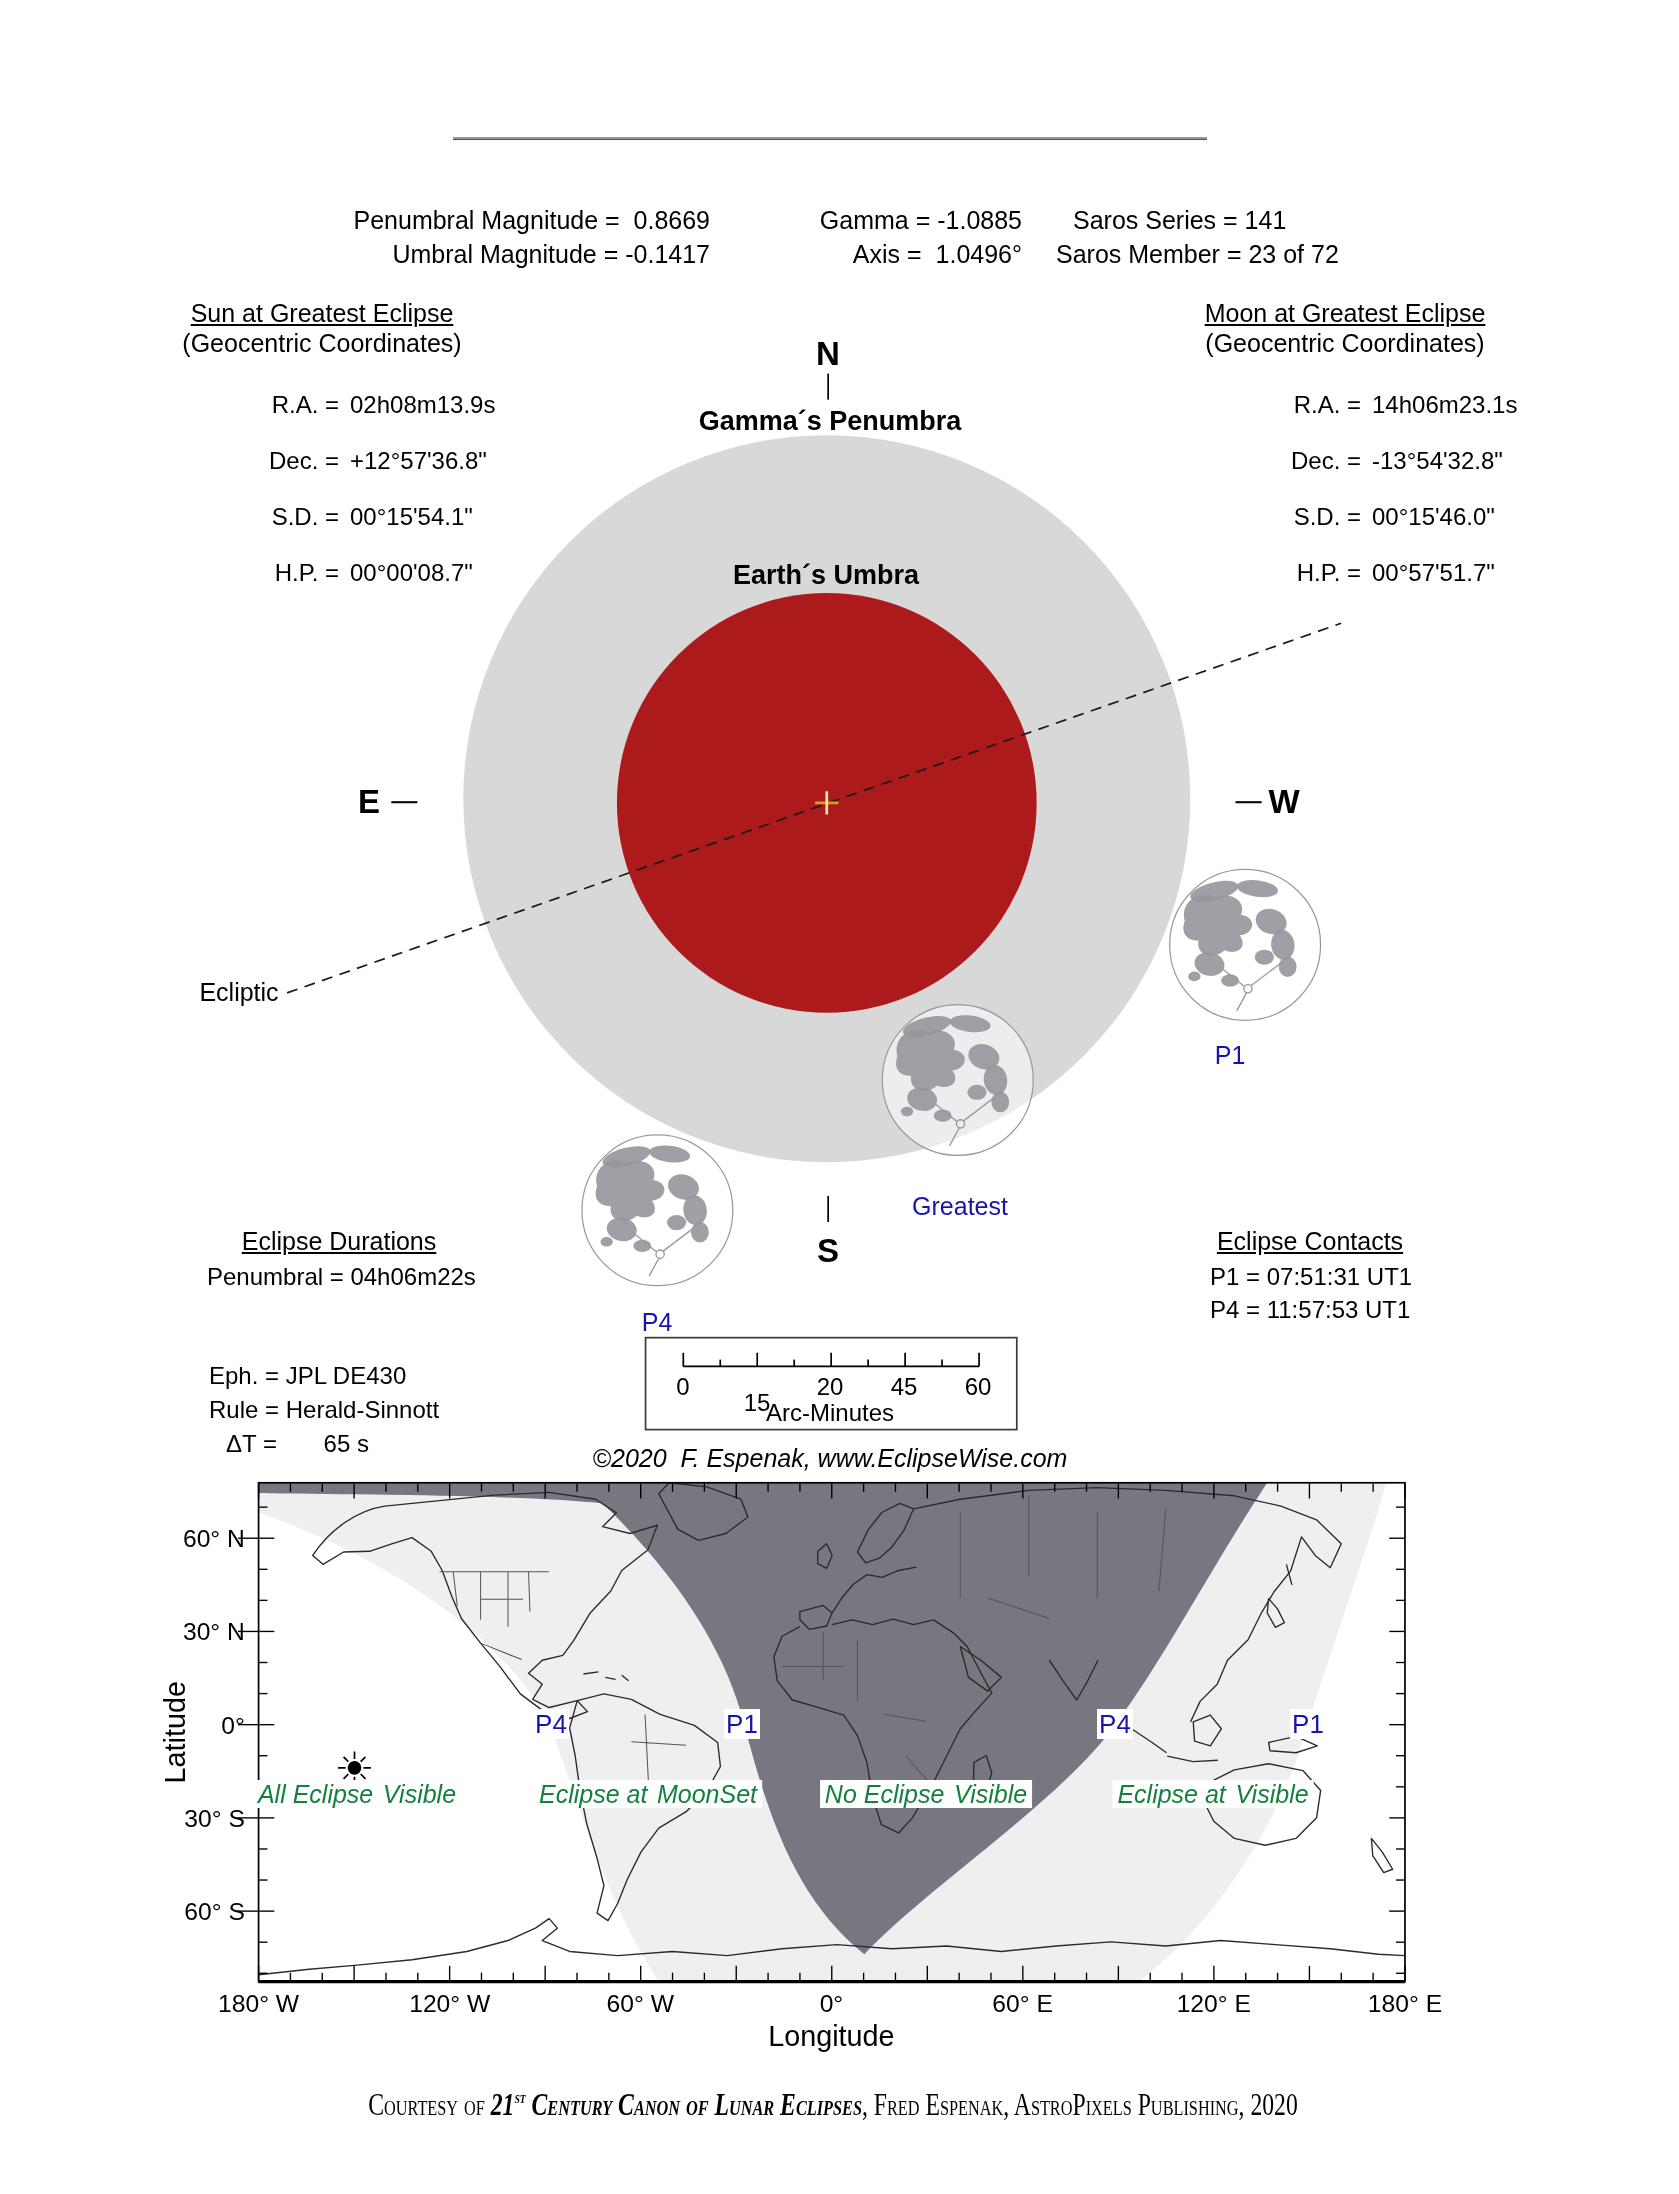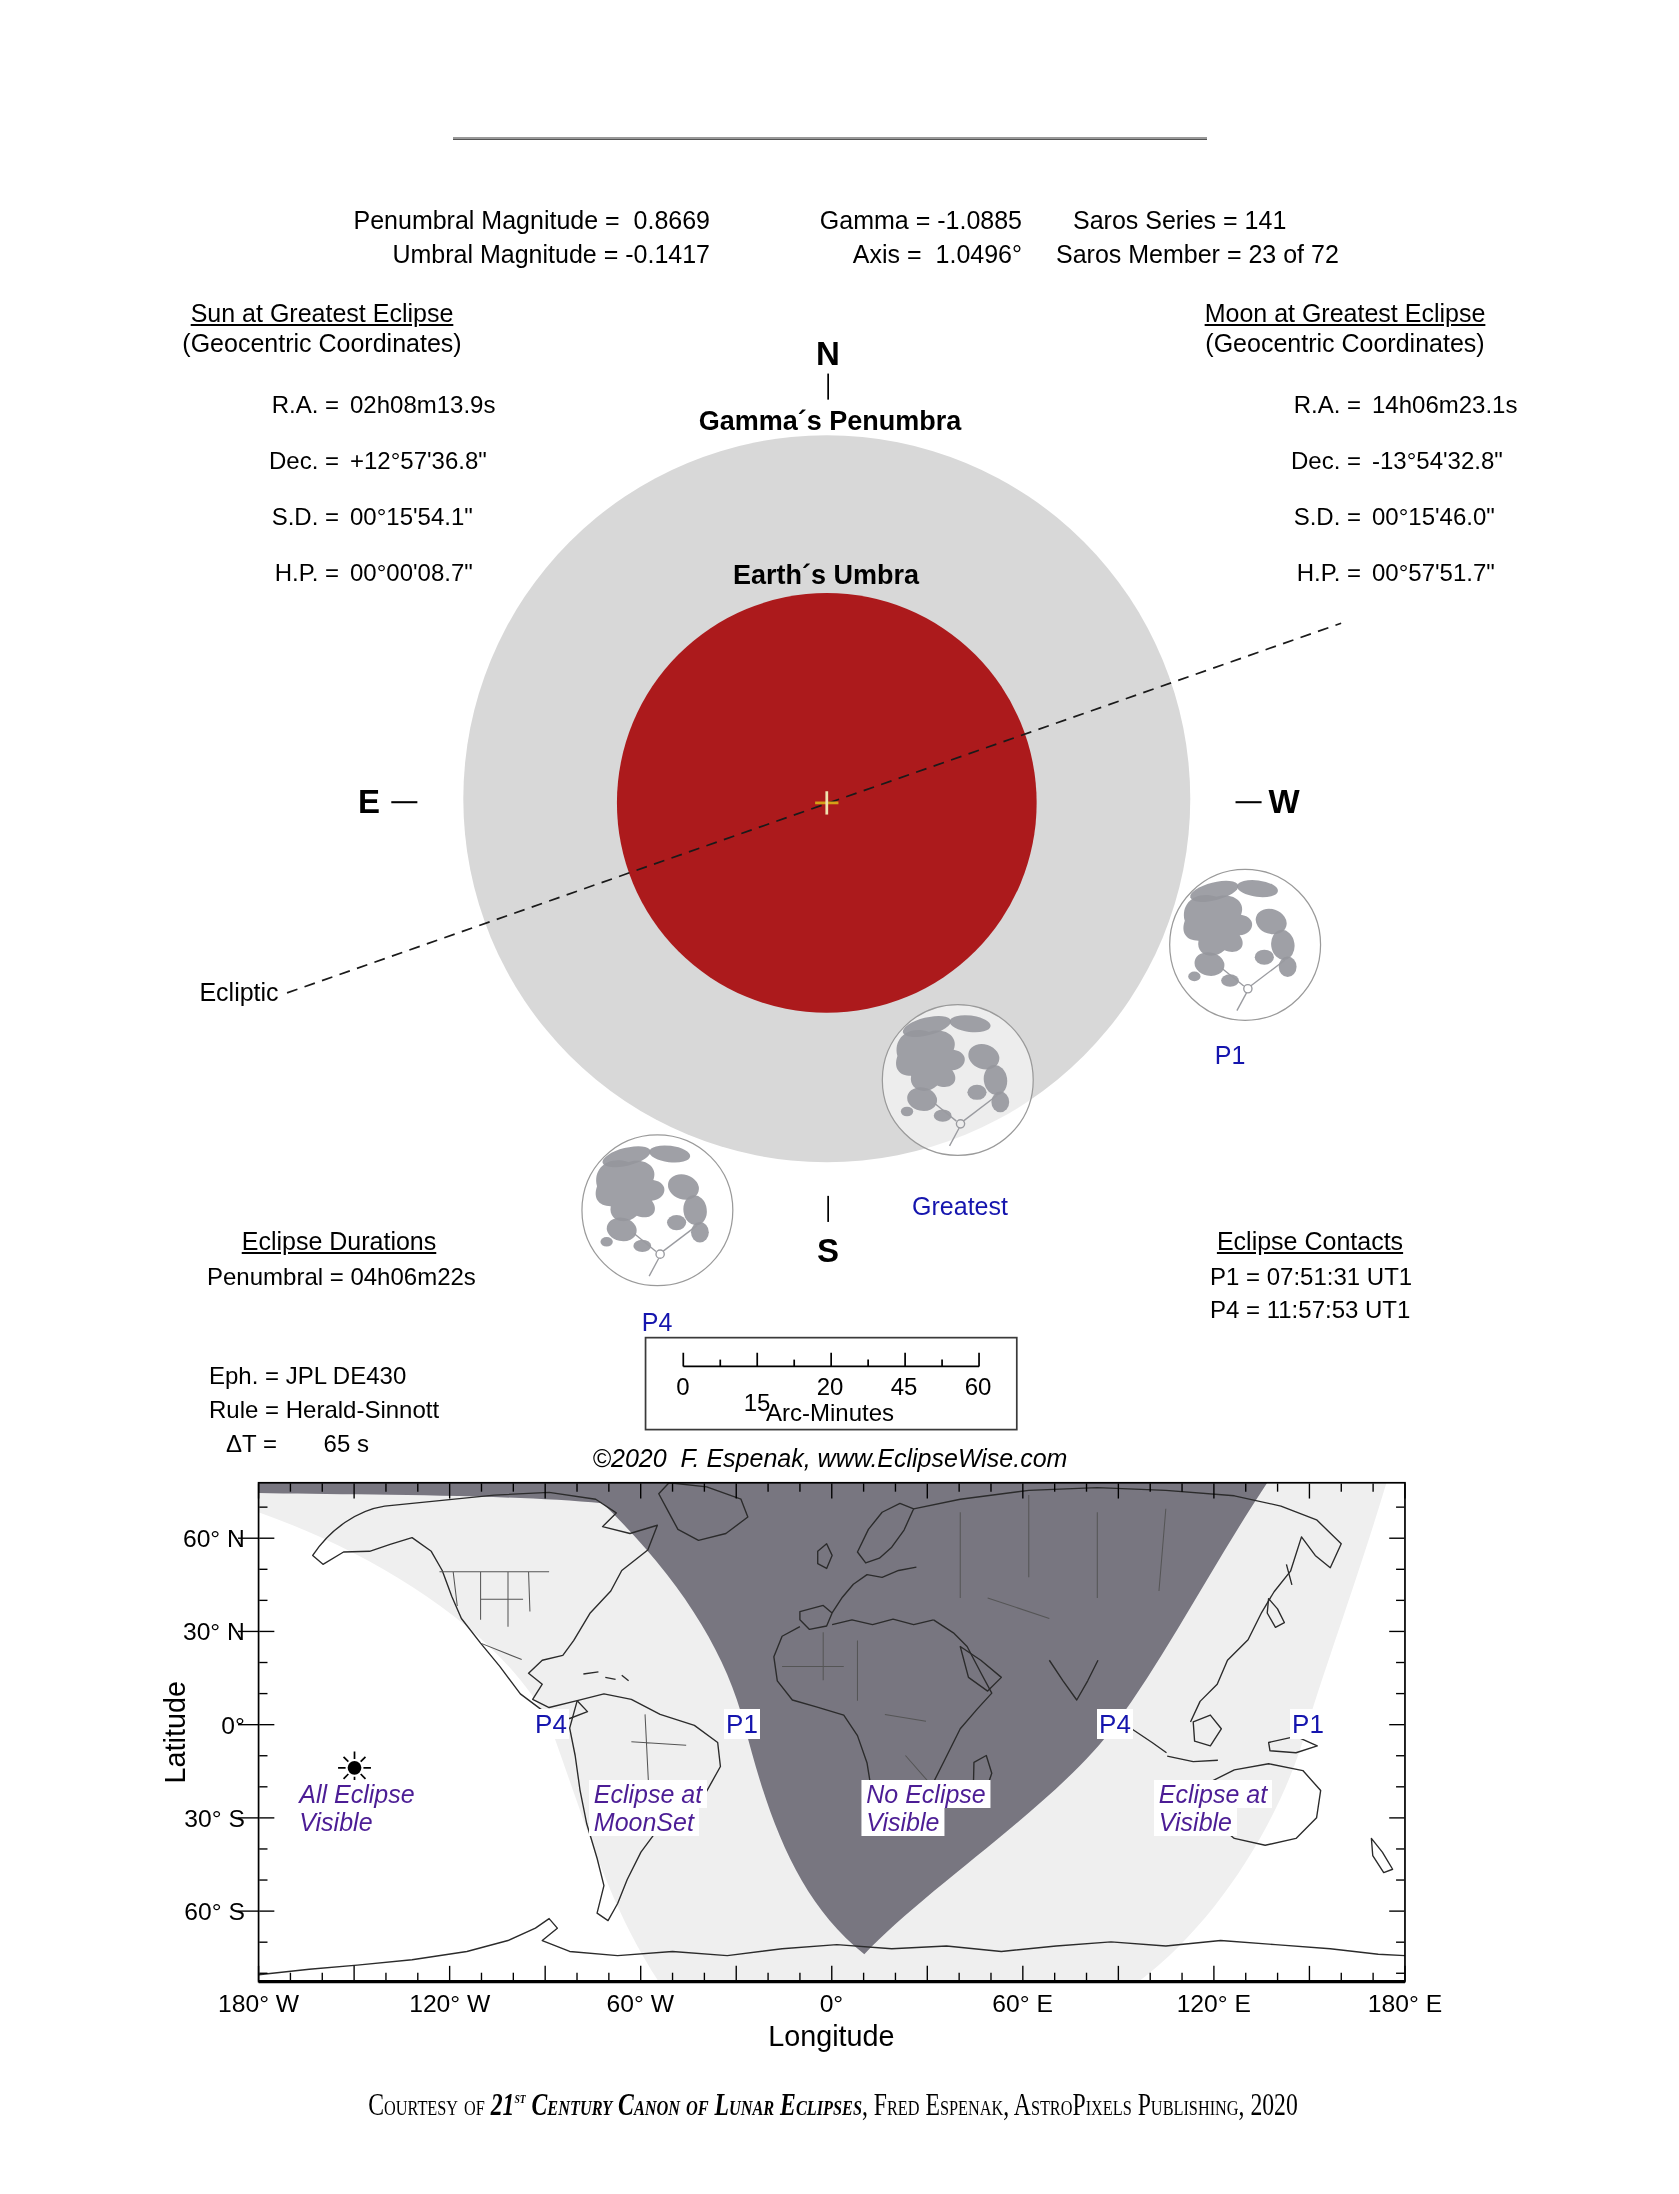--- a/index.html
+++ b/index.html
@@ -13,22 +13,22 @@
   .h36{font-size:25px;}
   .h34{font-size:24px;}
   .headu{font-size:25px;text-decoration:underline;}
   .coordrow{display:flex;font-size:24px;line-height:32px;}
   .coordrow .lab{display:inline-block;width:123px;text-align:right;}
   .coordrow .val{display:inline-block;margin-left:11px;text-align:right;}
   .cardinal{font-size:33px;font-weight:bold;}
   .shadlab{font-size:27px;font-weight:bold;}
   .blue{color:#1515AE;}
   .maplab{font-size:26px;color:#1515AE;background:#fff;padding:0 2.1px;line-height:30px;}
-  .regionlab{display:flex;flex-direction:column;align-items:flex-start;font-size:25px;font-style:italic;
-             color:#4c1d95;line-height:28px;}
+  .regionlab{display:flex;flex-direction:row;align-items:flex-start;font-size:25px;font-style:italic;
+             color:#15803d;line-height:28px;}
   .regionlab span{display:inline-block;background:#fff;padding:0 4.8px;}
   .scalenum{font-size:24px;}
   .credit{font-size:25px;font-style:italic;}
   .footer{font-size:32px;font-family:"Liberation Serif","DejaVu Serif",serif;font-variant:small-caps;
           transform:translateX(-50%) scaleX(0.74);transform-origin:center;white-space:nowrap;}
   .footer .bk{font-weight:bold;font-style:italic;}
   .footer sup{font-size:18px;font-weight:bold;font-style:italic;}
   svg{position:absolute;overflow:visible;}
   svg text{font-family:"Liberation Sans","DejaVu Sans",sans-serif;}
 </style>

